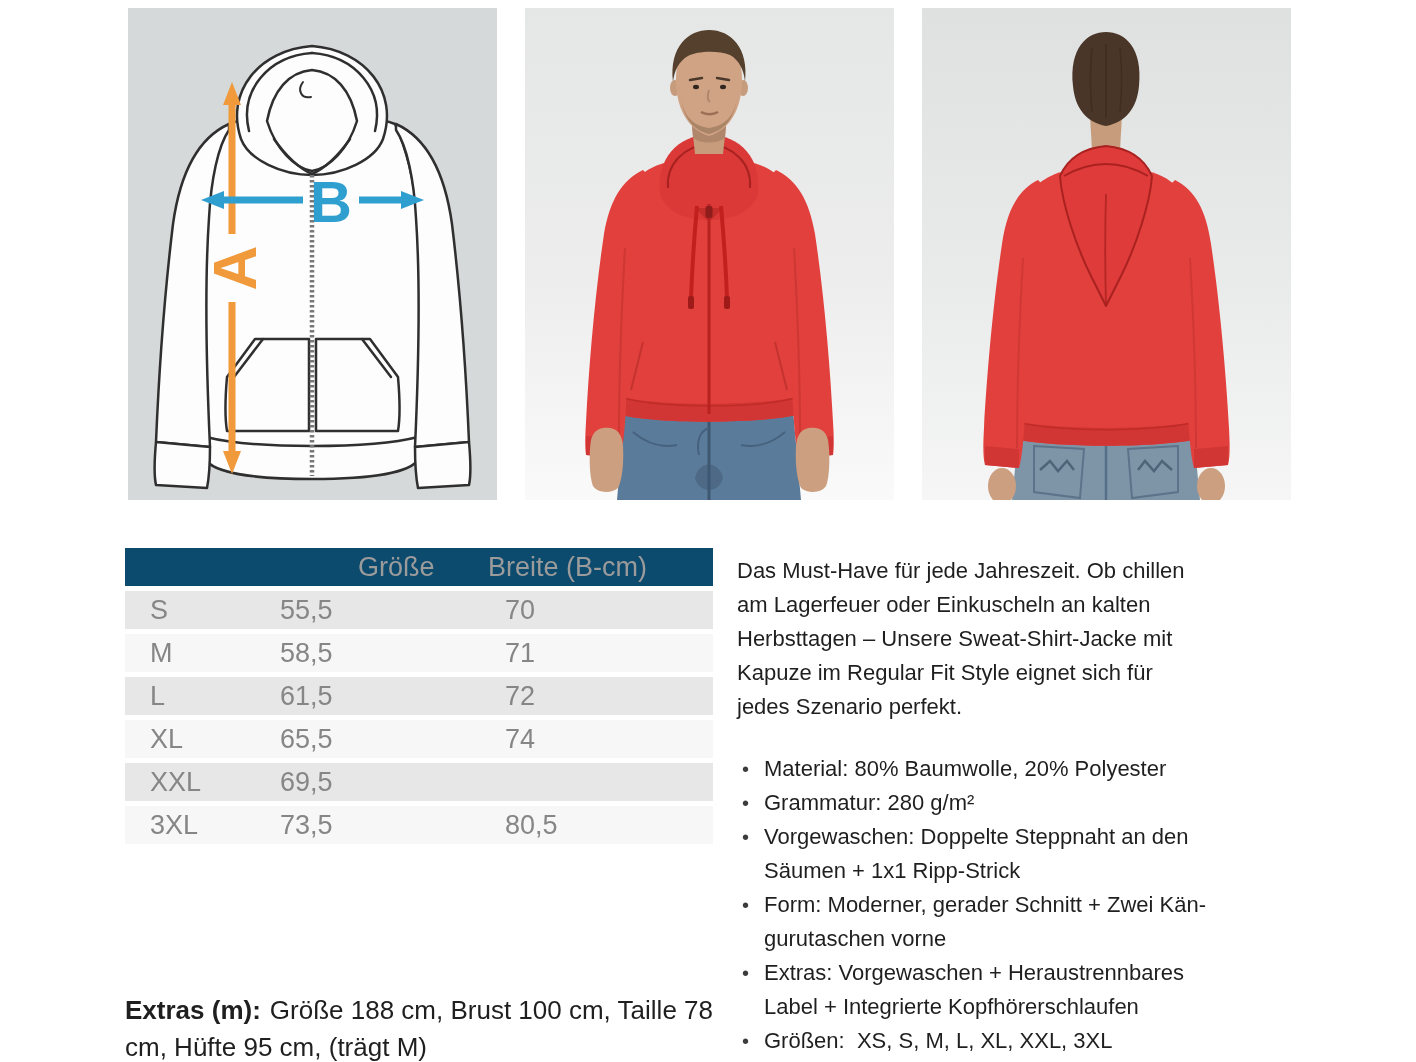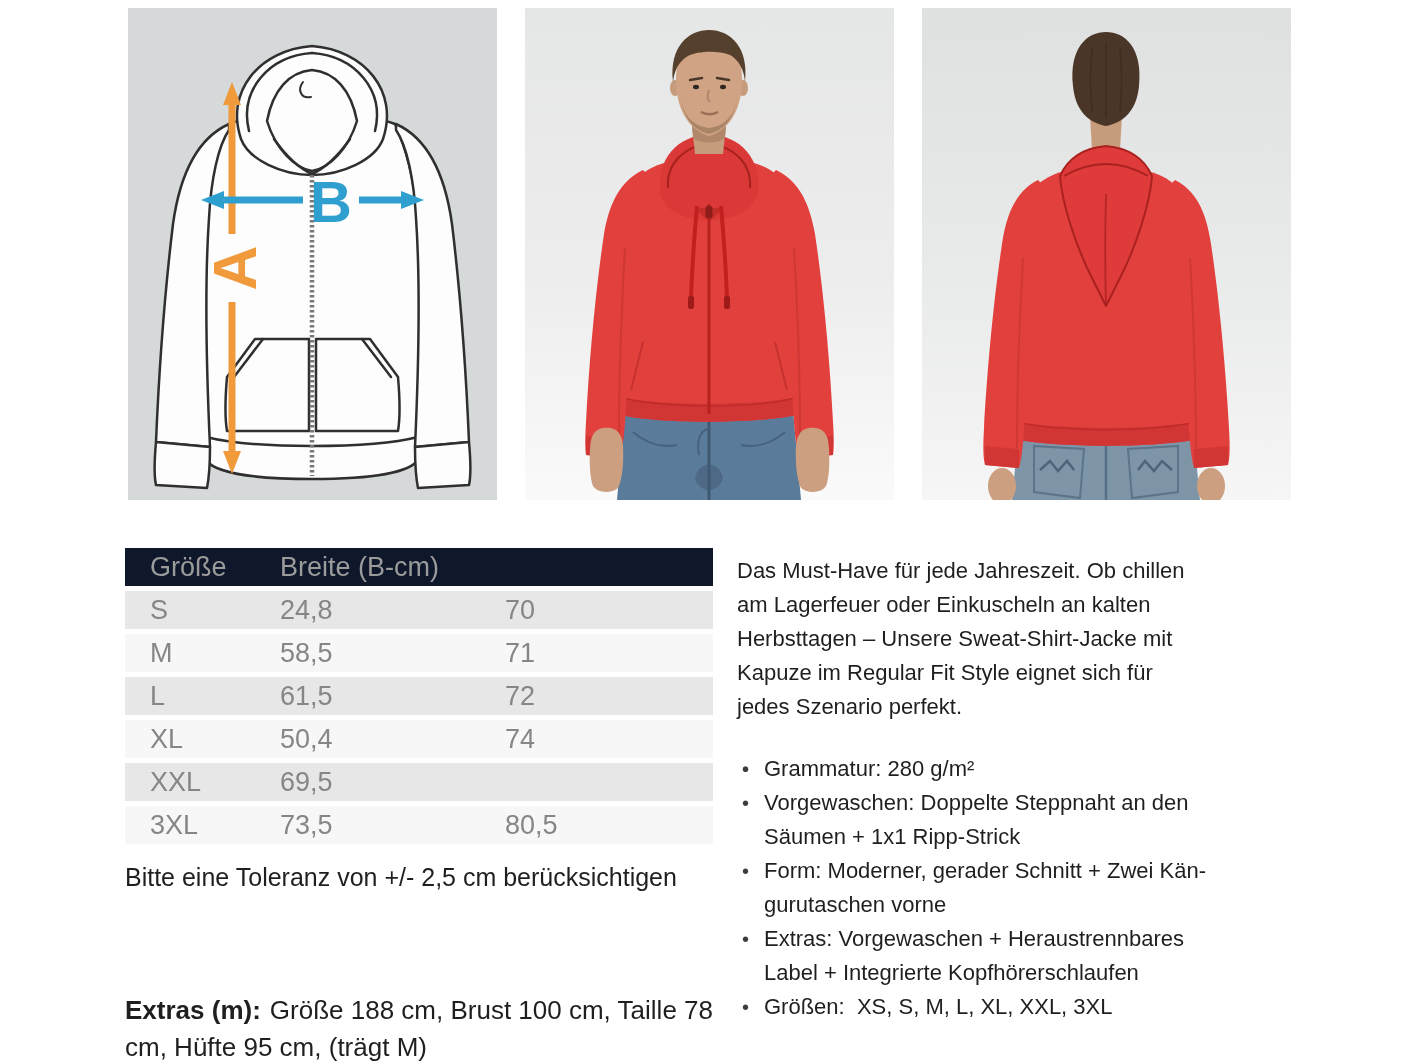--- a/index.html
+++ b/index.html
@@ -25,21 +25,21 @@
   .panel{position:absolute;top:8px;width:369px;height:492px;}
   .panel svg{display:block;width:100%;height:100%;}
   .diagram-panel{left:128px;background:var(--diagram-bg);}
   .photo-front{left:525px;}
   .photo-back{left:922px;}
 
   
   .size-table{position:absolute;left:125px;top:548px;width:588px;font-size:27px;}
   .t-row{display:flex;align-items:center;height:38px;margin-bottom:5px;background:var(--table-row-light);color:var(--table-text);}
   .t-row.alt{background:var(--table-row-dark);}
-  .t-row.head{background:#0f172a;color:var(--table-head-text);}
+  .t-row.head{background:#0c4a6e;color:var(--table-head-text);justify-content:flex-end;}
   .c1{width:155px;padding-left:25px;}
   .c2{width:225px;}
   .c3{flex:1;}
 
   .tolerance{position:absolute;left:125px;top:863px;width:600px;font-size:25px;color:var(--body-text);}
   .model-info{position:absolute;left:125px;top:992px;width:600px;font-size:26px;line-height:37px;color:var(--body-text);}
   .model-info .lbl{font-weight:bold;margin-right:9px;}
 
   
   .description{position:absolute;left:737px;top:546px;width:474px;font-size:22px;line-height:34px;color:var(--body-text);}
@@ -222,59 +222,58 @@
     </svg>
   </div>
 
   <div class="size-table">
     <div class="t-row head">
       <div class="c1">Größe</div>
       <div class="c2">Breite (B-cm)</div>
     </div>
     <div class="t-row alt">
       <div class="c1">S</div>
-      <div class="c2">24,8</div>
+      <div class="c2">55,5</div>
       <div class="c3">70</div>
     </div>
     <div class="t-row">
       <div class="c1">M</div>
       <div class="c2">58,5</div>
       <div class="c3">71</div>
     </div>
     <div class="t-row alt">
       <div class="c1">L</div>
       <div class="c2">61,5</div>
       <div class="c3">72</div>
     </div>
     <div class="t-row">
       <div class="c1">XL</div>
-      <div class="c2">50,4</div>
+      <div class="c2">65,5</div>
       <div class="c3">74</div>
     </div>
     <div class="t-row alt">
       <div class="c1">XXL</div>
       <div class="c2">69,5</div>
     </div>
     <div class="t-row">
       <div class="c1">3XL</div>
       <div class="c2">73,5</div>
       <div class="c3">80,5</div>
     </div>
   </div>
 
-  <div class="tolerance">Bitte eine Toleranz von +/- 2,5 cm berücksichtigen</div>
 
   <div class="model-info">
     <span class="lbl">Extras (m):</span><span>Größe 188 cm, Brust 100 cm, Taille 78 cm, Hüfte 95 cm, (trägt M)</span>
   </div>
 
   <div class="description">
     <p>Das Must-Have für jede Jahreszeit. Ob chillen am Lagerfeuer oder Einkuscheln an kalten Herbsttagen – Unsere Sweat-Shirt-Jacke mit Kapuze im Regular Fit Style eignet sich für jedes Szenario perfekt.</p>
     <ul class="feature-list">
-      <li><span class="dot">•</span></li>
+      <li><span class="dot">•</span><span class="txt">Material: 80% Baumwolle, 20% Polyester</span></li>
       <li><span class="dot">•</span><span class="txt">Grammatur: 280 g/m²</span></li>
       <li><span class="dot">•</span><span class="txt">Vorgewaschen: Doppelte Steppnaht an den Säumen + 1x1 Ripp-Strick</span></li>
       <li><span class="dot">•</span><span class="txt">Form: Moderner, gerader Schnitt + Zwei Kän­gurutaschen vorne</span></li>
       <li><span class="dot">•</span><span class="txt">Extras: Vorgewaschen + Heraustrennbares Label + Integrierte Kopfhörerschlaufen</span></li>
       <li><span class="dot">•</span><span class="txt">Größen:  XS, S, M, L, XL, XXL, 3XL</span></li>
     </ul>
   </div>
 
 </div>
 

